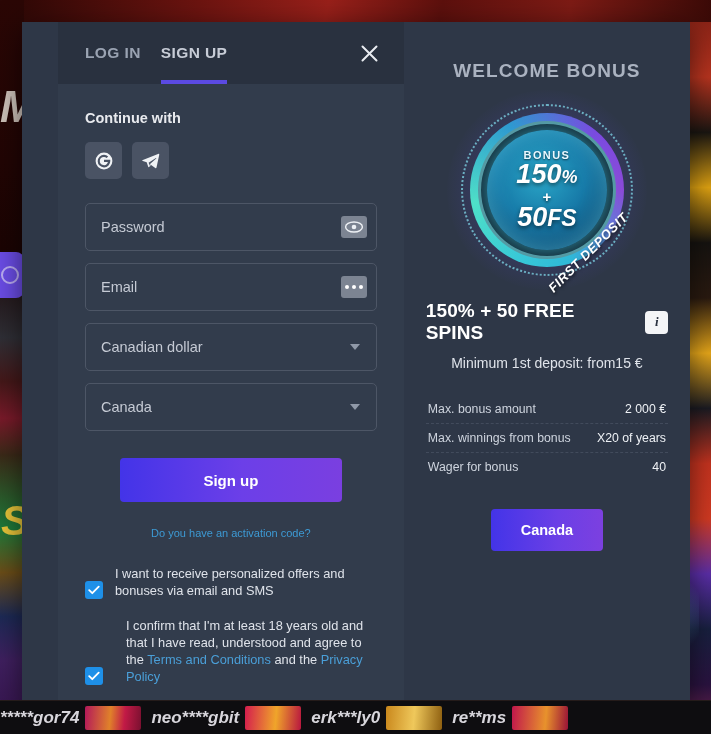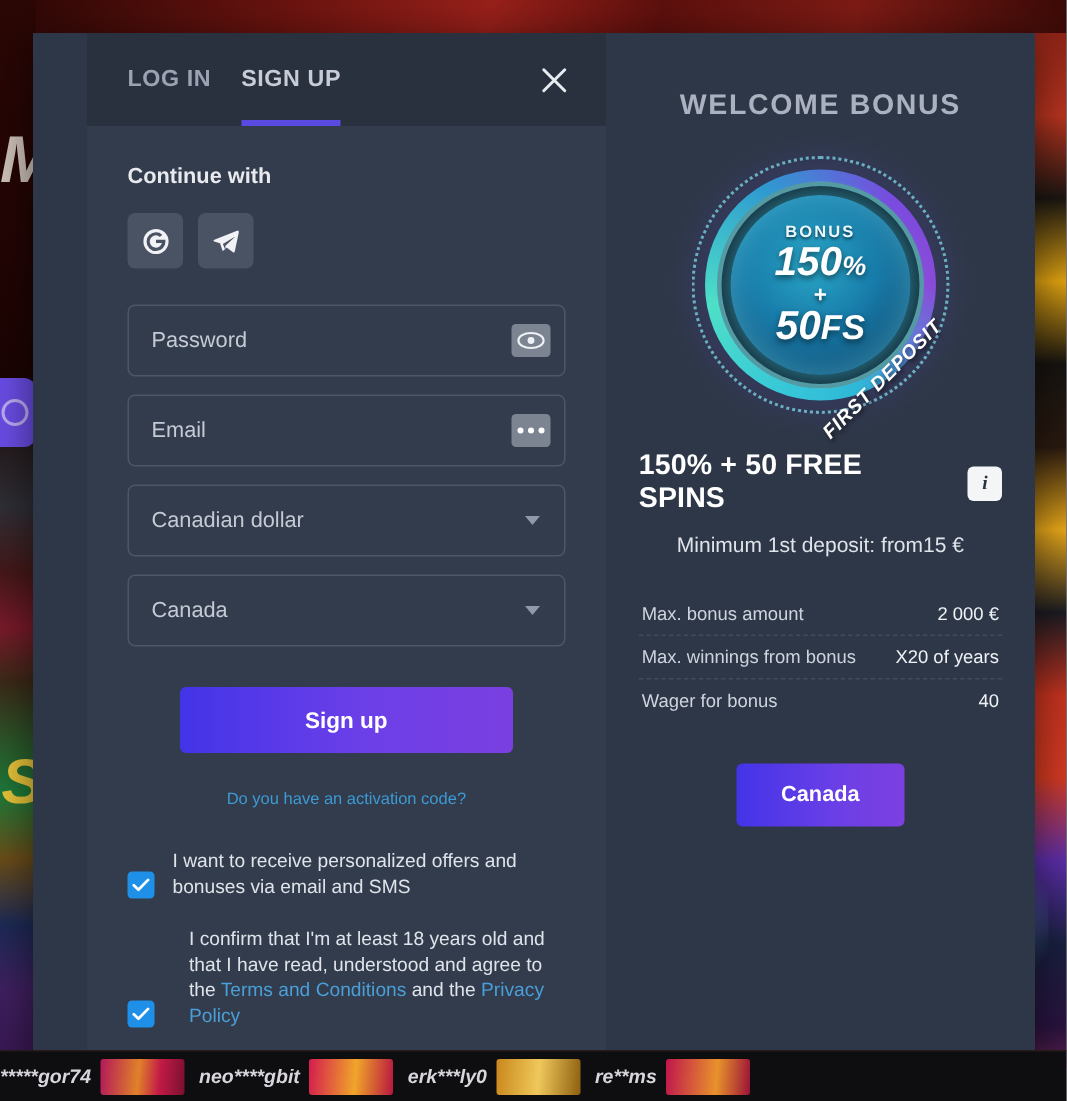--- a/index.html
+++ b/index.html
@@ -103,21 +103,21 @@
   .tick-thumb {
     width: 56px; height: 24px;
     margin: 0 10px 0 6px;
     border-radius: 2px;
     background: linear-gradient(95deg,#b3185a,#e0812a 45%,#c21a46 70%,#7a1030);
   }
   .tick-thumb.v2 { background: linear-gradient(95deg,#d41c4e,#f0a52a 55%,#b8163f); }
   .tick-thumb.v3 { background: linear-gradient(95deg,#c9871c,#efc85b 50%,#8e5f10); }
   .tick-thumb.v4 { background: linear-gradient(95deg,#c0164c,#e8922c 60%,#9a1237); }
   .tick-name {
-    font-size: 13px;
+    font-size: 17px;
     font-style: italic;
     font-weight: bold;
     color: #d8d6dc;
     white-space: nowrap;
   }
 
   
   #modal {
     position: absolute;
     left: 22px; top: 22px;

